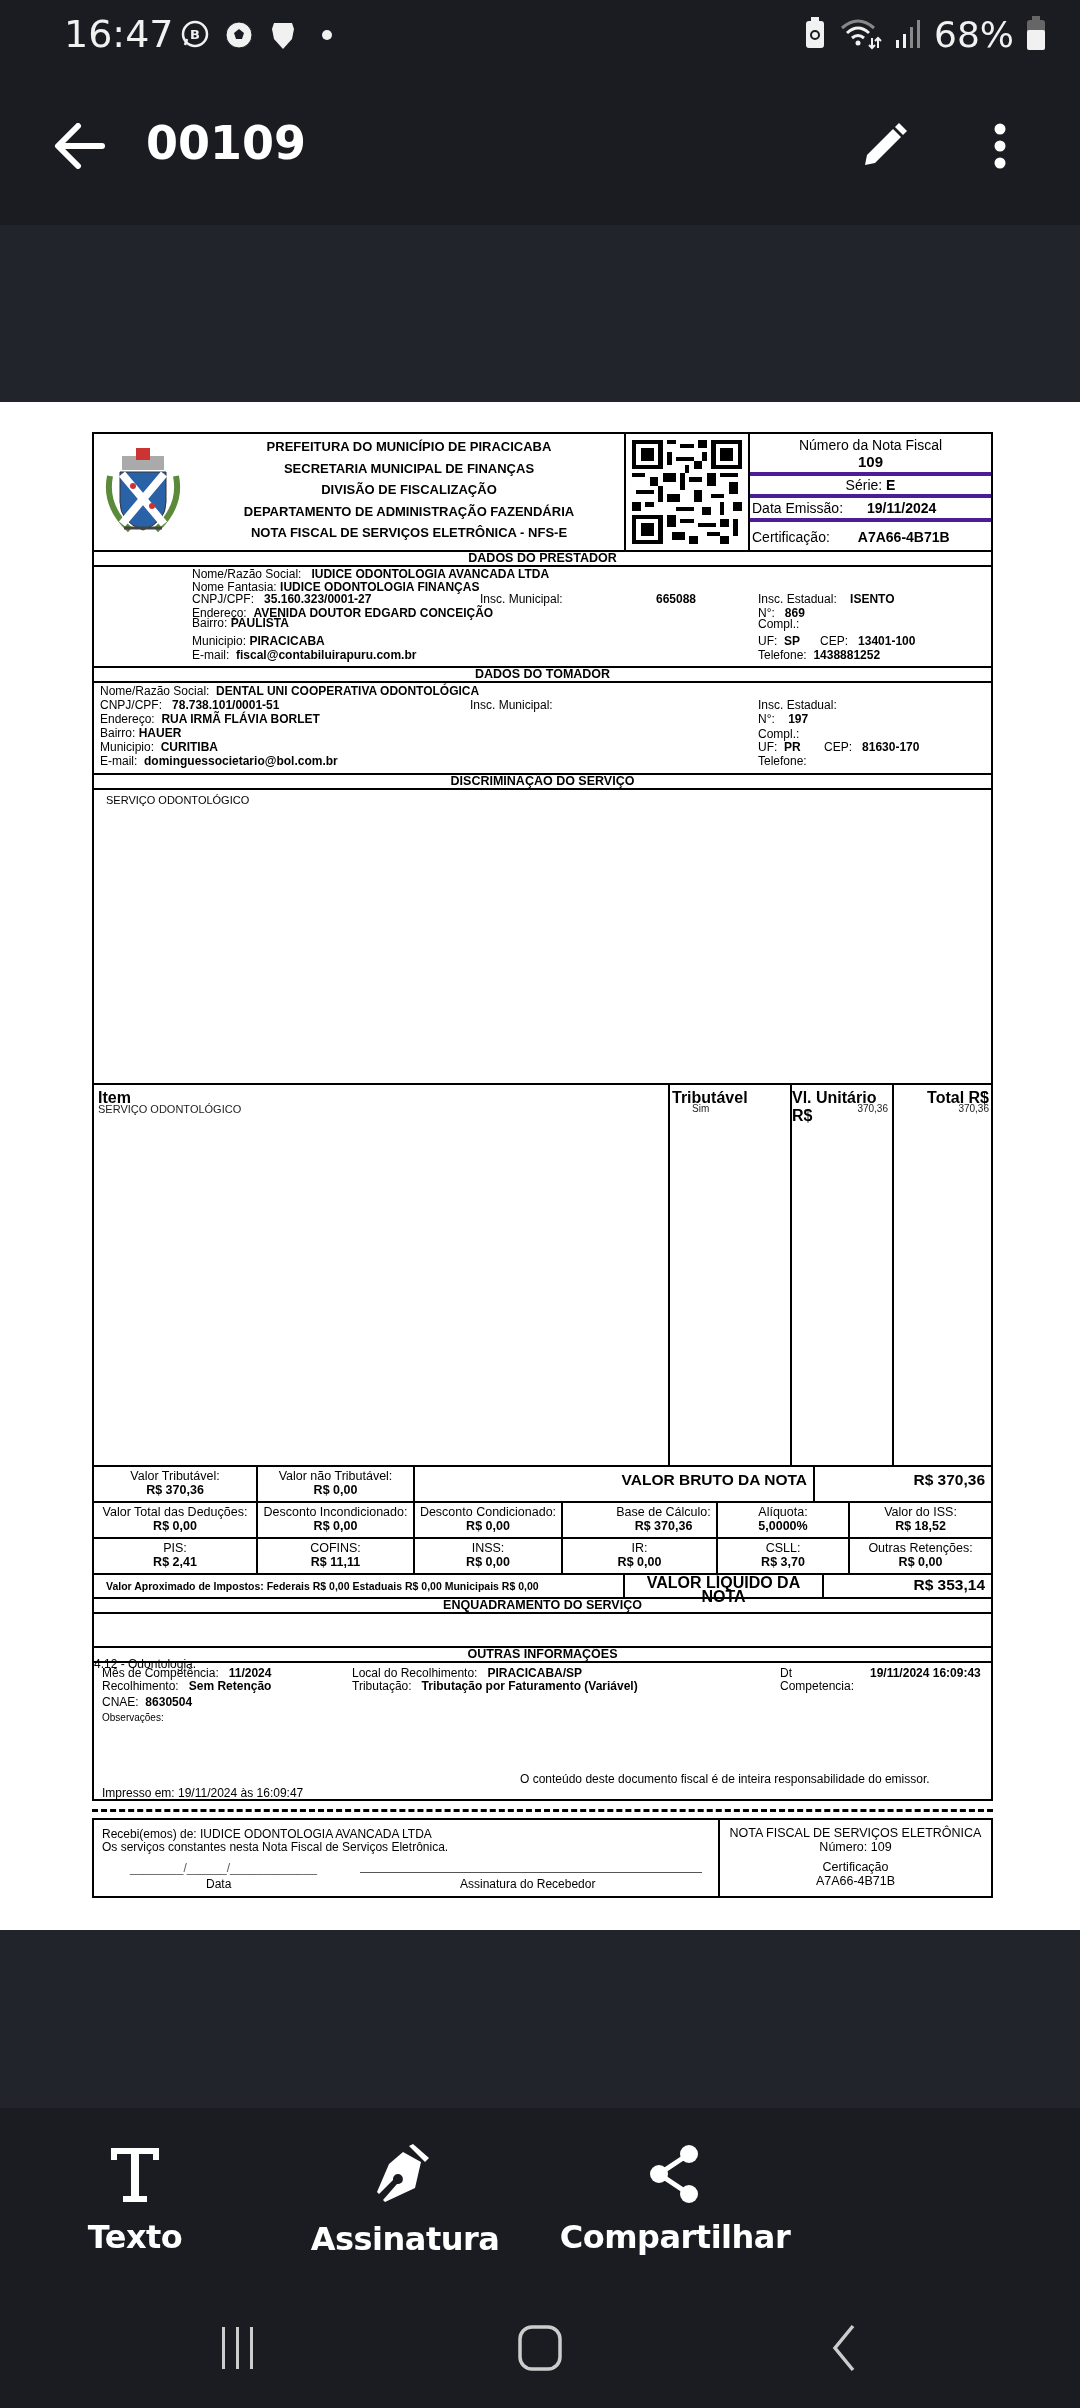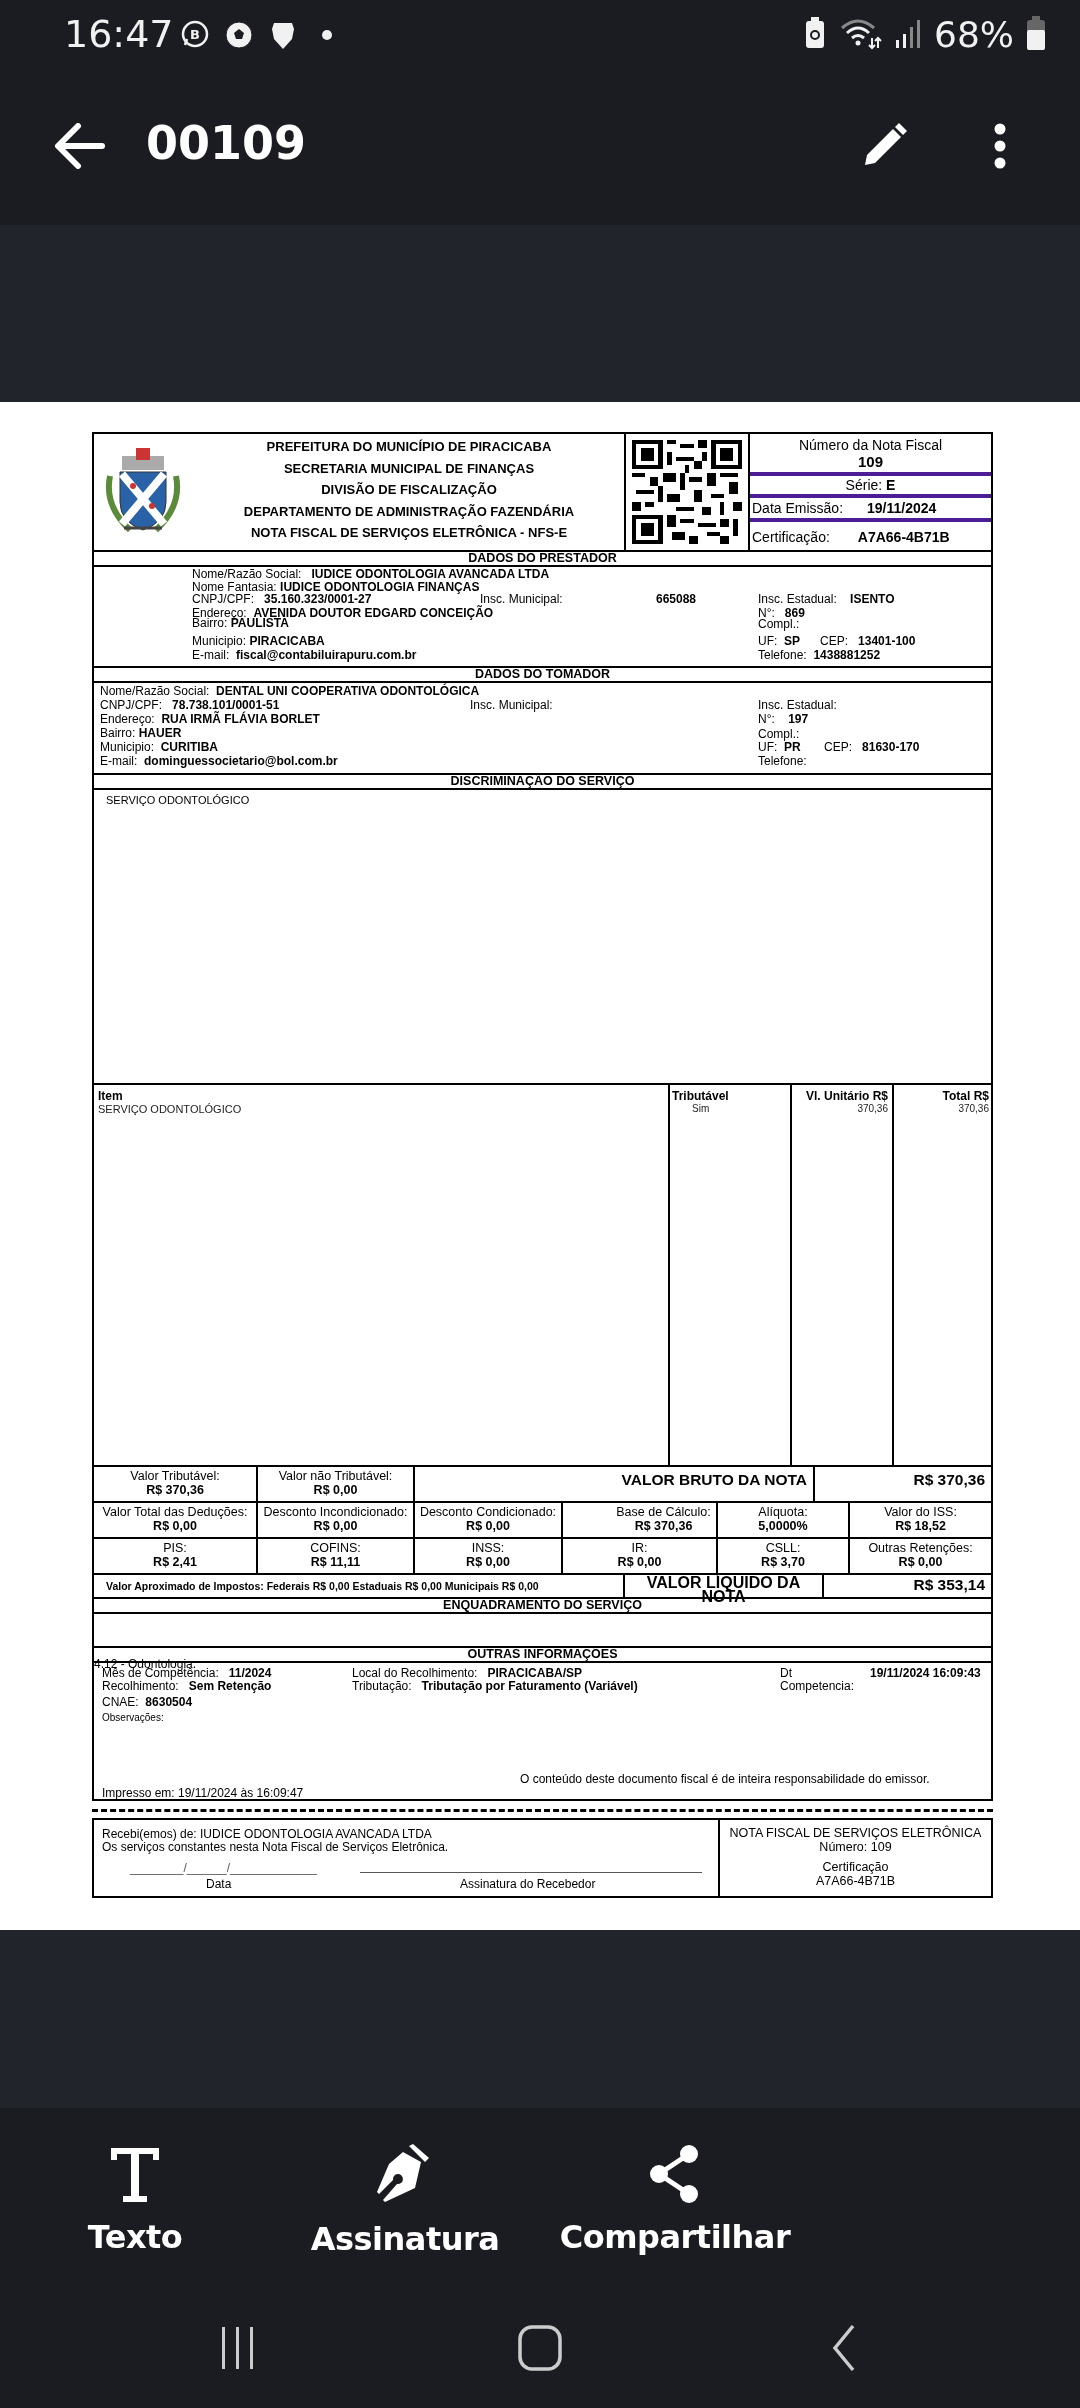--- a/index.html
+++ b/index.html
@@ -36,21 +36,21 @@
   .nf-row { border-bottom: 4px solid #4c1d95; font-size: 14px; display: flex; align-items: center; }
   .nf-row:last-child { border-bottom: none; }
 
   .sec-title { border: 2px solid #000; border-bottom: none; text-align: center; font-weight: bold; font-size: 12.5px; height: 15px; line-height: 13px; }
   .sec { border: 2px solid #000; border-bottom: none; position: relative; font-size: 12px; }
   .ln { position: absolute; white-space: nowrap; font-size: 12px; line-height: 13px; }
   .ln b { font-weight: bold; }
 
   .items { border: 2px solid #000; border-bottom: none; height: 382px; position: relative; }
   .icol { position: absolute; top: 0; bottom: 0; border-left: 2px solid #000; }
-  .ihead { position: absolute; font-weight: bold; font-size: 12px; top: 4px; }
+  .ihead { position: absolute; font-weight: bold; font-size: 16px; top: 4px; }
   .ival { position: absolute; font-size: 10px; top: 18px; color: #222; }
 
   .vgrid { border: 2px solid #000; border-bottom: none; display: flex; height: 36px; }
   .vcell { border-right: 2px solid #000; text-align: center; font-size: 12.5px; line-height: 14px; padding-top: 2px; }
   .vcell:last-child { border-right: none; }
   .vcell b { display: block; font-size: 12.5px; }
 
   .footer-dash { border-top: 3px dashed #000; margin-top: 8px; height: 0; }
   .receipt { border: 2px solid #000; margin-top: 6px; height: 80px; position: relative; font-size: 12.5px; }
 

